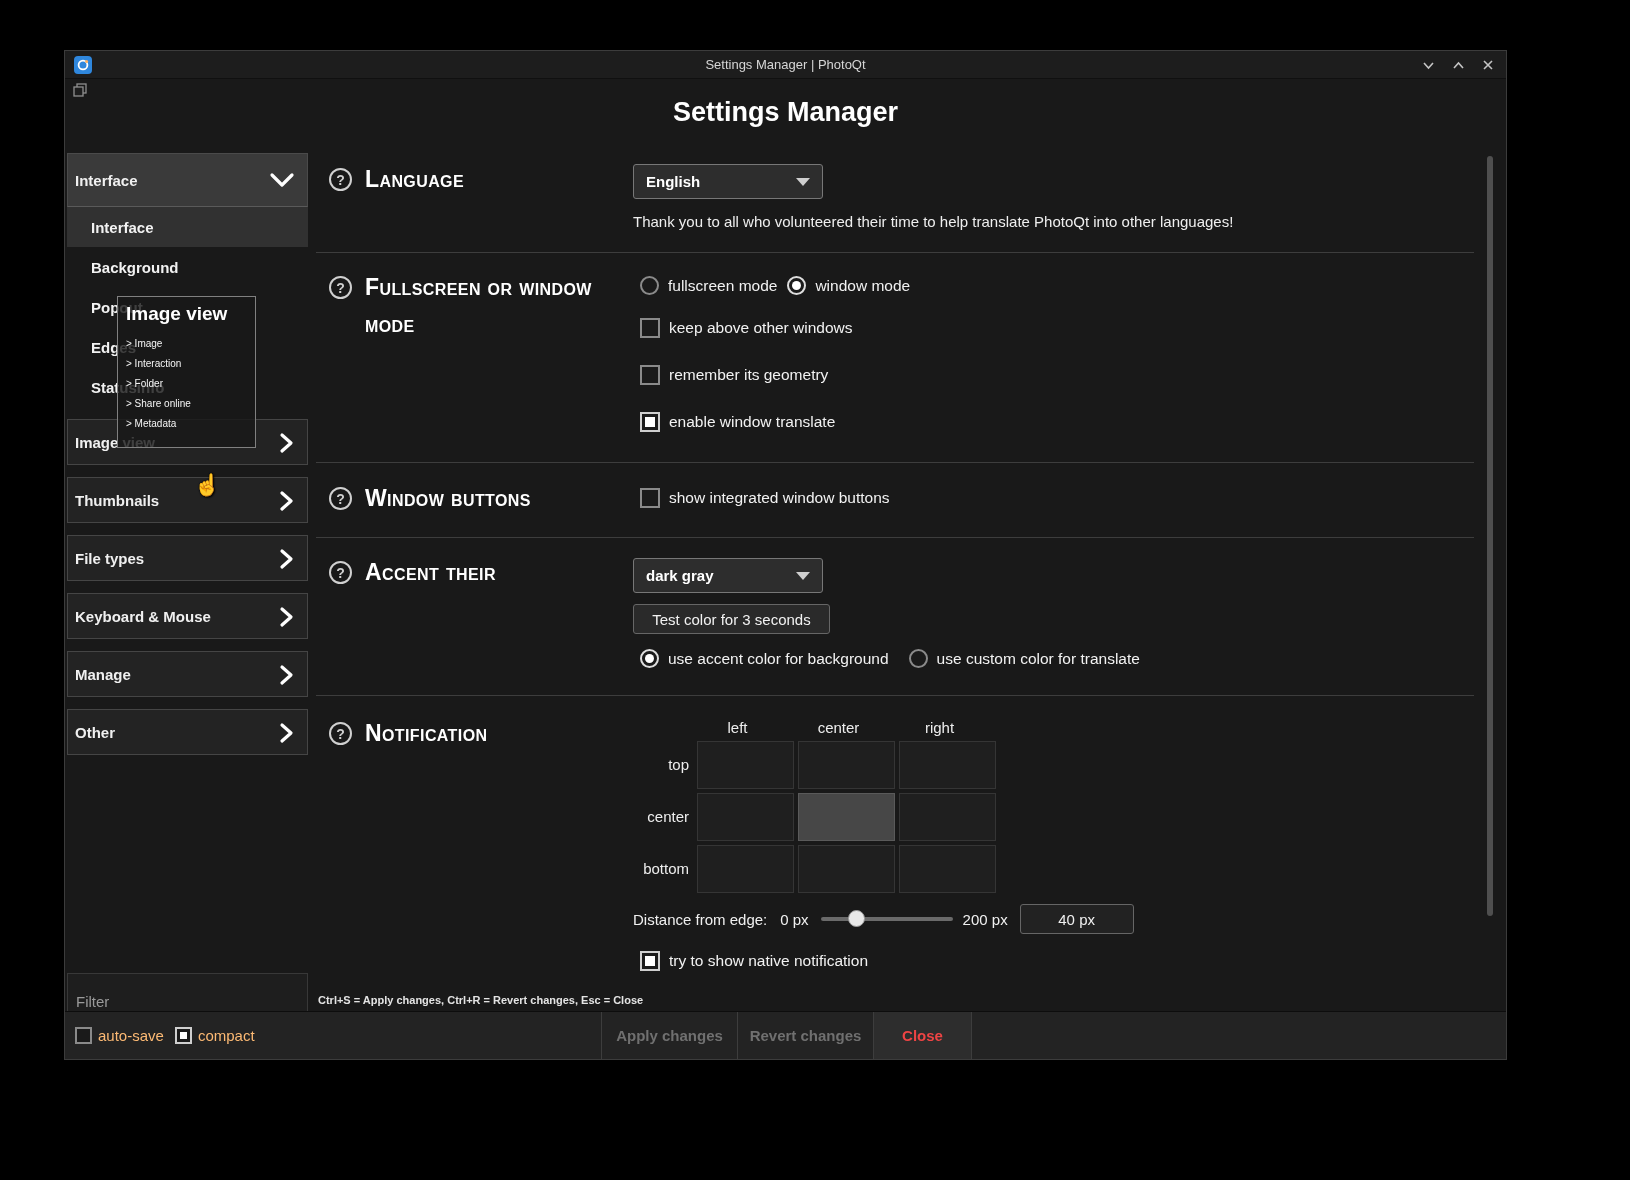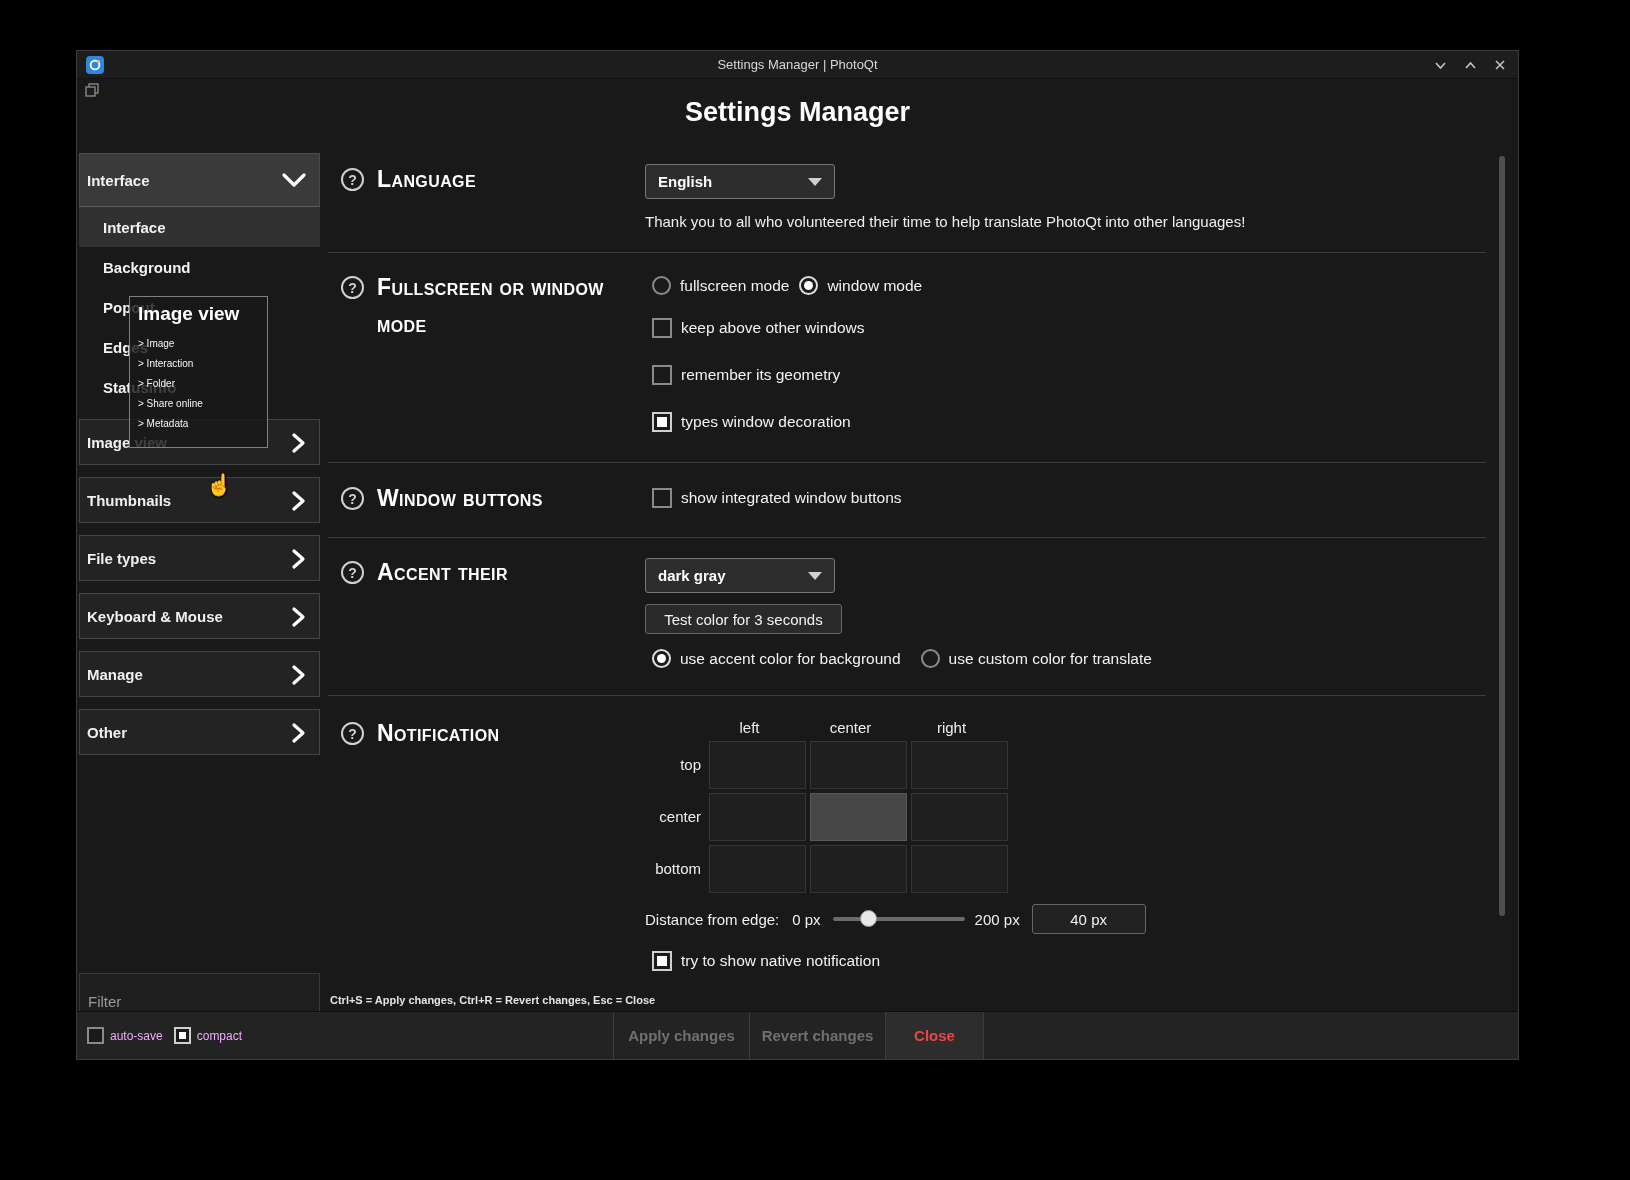--- a/index.html
+++ b/index.html
@@ -1,19 +1,19 @@
 <!DOCTYPE html>
 <html style="--window-bg: #191919; --titlebar-bg: #1d1d1d; --sidebar-header-bg: #3a3a3a; --selected-item-bg: #313131; --accent-selected-cell: #474747; --app-icon-blue: #2f87dd;"><head>
 <meta charset="utf-8">
 <style>
   html,body{margin:0;padding:0;background:#000;width:1630px;height:1180px;overflow:hidden;
             font-family:"Liberation Sans",sans-serif;color:#f0f0f0;}
   *{box-sizing:border-box;}
 
-  .window{position:absolute;left:76px;top:50px;width:1443px;height:1010px;
+  .window{position:absolute;left:64px;top:50px;width:1443px;height:1010px;
           background:var(--window-bg,#191919);border:1px solid #3c3c3c;padding-left:42px;}
 
   
   .titlebar{position:absolute;left:0;top:0;right:0;height:28px;background:var(--titlebar-bg,#1d1d1d);
             border-bottom:1px solid #101010;display:flex;align-items:center;}
   .tb-title{position:absolute;left:0;right:0;text-align:center;font-size:13px;color:#d6d6d6;}
   .app-icon{position:absolute;left:9px;top:5px;width:18px;height:18px;border-radius:4px;
             background:var(--app-icon-blue,#2f87dd);display:flex;align-items:center;justify-content:center;}
   .tb-controls{position:absolute;right:10px;top:0;height:28px;display:flex;align-items:center;gap:14px;}
   .tb-btn{width:16px;height:16px;display:flex;align-items:center;justify-content:center;cursor:default;}
@@ -130,21 +130,21 @@
   .scrollbar-thumb{position:absolute;left:1422px;top:105px;width:6px;height:760px;
                    background:#4f4f4f;border-radius:3px;z-index:4;}
 
   
   .bottombar{position:absolute;left:0;right:0;bottom:0;height:48px;background:#232323;
              border-top:1px solid #0d0d0d;display:flex;align-items:stretch;}
   .bar-left{flex:1;display:flex;align-items:center;padding-left:10px;gap:11px;}
   .bar-cb{display:flex;align-items:center;}
   .bar-cb .checkbox{width:17px;height:17px;}
   .bar-cb .checkbox.checked::after{inset:3px;}
-  .bar-cb-label{font-size:12px;color:#f0abfc;margin-left:6px;}
+  .bar-cb-label{font-size:15px;color:#fdba74;margin-left:6px;}
   .bar-btn{display:flex;align-items:center;justify-content:center;font-size:15px;font-weight:bold;
            border-left:1px solid #3d3d3d;}
   .bar-btn.disabled{color:#707070;width:136px;}
   .bar-btn.close{color:#ef4444;width:98px;background:#2d2d2d;}
   .bar-rest{width:535px;border-left:1px solid #3d3d3d;}
 
   .chev svg,.tb-btn svg{display:block;}
 </style>
 </head>
 <body>
@@ -296,21 +296,21 @@
         <div class="opt-row cb-stack">
           <span class="checkbox"></span>
           <span class="opt-label">keep above other windows</span>
         </div>
         <div class="opt-row cb-stack">
           <span class="checkbox"></span>
           <span class="opt-label">remember its geometry</span>
         </div>
         <div class="opt-row">
           <span class="checkbox checked"></span>
-          <span class="opt-label">types window decoration</span>
+          <span class="opt-label">enable window translate</span>
         </div>
       </div>
     </div>
 
     <div class="section sec-winbtn">
       <div class="sec-head">
         <span class="help-icon">?</span>
         <span class="sec-title">Window buttons</span>
       </div>
       <div class="sec-body">

